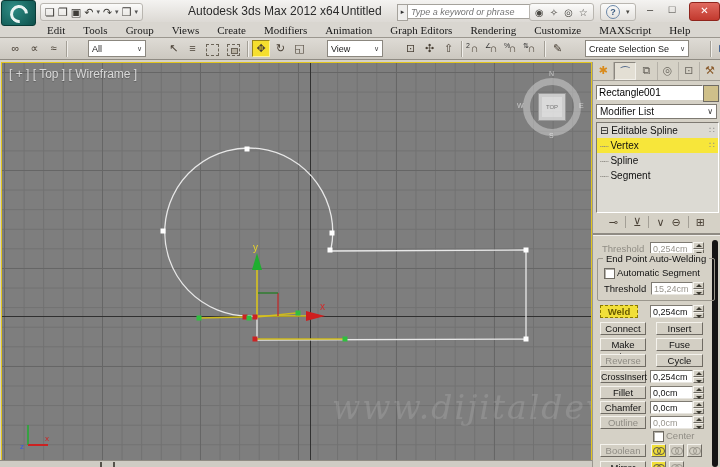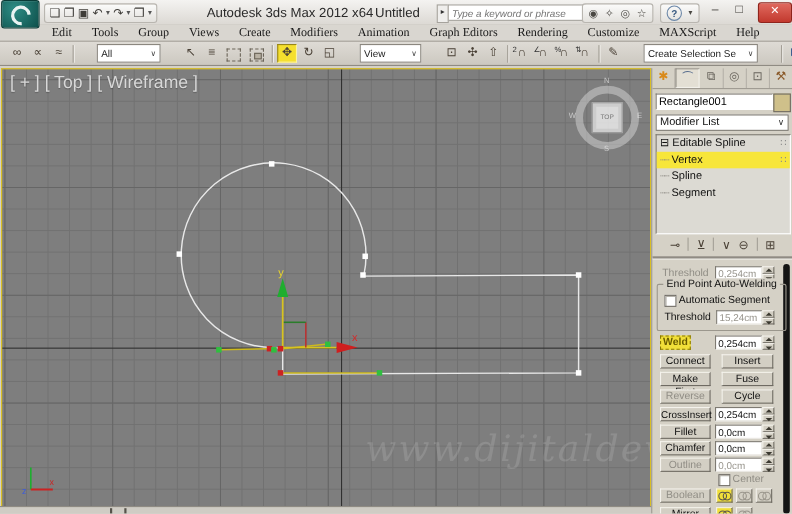--- a/index.html
+++ b/index.html
@@ -56,21 +56,21 @@
   
   .viewport{position:absolute;left:1px;top:62px;width:589px;height:397px;border:1px solid #e3c61d;
     background-color:#7e7e7e;overflow:hidden;
     background-image:
       linear-gradient(#666 1px,transparent 1px),linear-gradient(90deg,#666 1px,transparent 1px),
       linear-gradient(#717171 1px,transparent 1px),linear-gradient(90deg,#717171 1px,transparent 1px);
     background-size:98px 98px,98px 98px,19.6px 19.6px,19.6px 19.6px;
     background-position:2px 9px,2px 9px,2px 9px,2px 9px;}
   .axis-v{position:absolute;left:308px;top:0;width:1px;height:100%;background:#303030;}
   .axis-h{position:absolute;left:0;top:253px;width:100%;height:1px;background:#303030;}
-  .vplabel{position:absolute;left:7px;top:4px;color:#d8d8d8;font-size:16px;text-shadow:0 1px 1px rgba(0,0,0,.25);}
+  .vplabel{position:absolute;left:7px;top:4px;color:#d8d8d8;font-size:12px;text-shadow:0 1px 1px rgba(0,0,0,.25);}
   .viewcube{position:absolute;left:519px;top:13px;width:62px;height:62px;}
   .vc-ring{position:absolute;left:2px;top:2px;width:44px;height:44px;border:7px solid rgba(225,225,225,.45);border-radius:50%;}
   .vc-face{position:absolute;left:17px;top:17px;width:26px;height:26px;background:rgba(238,238,238,.82);
     border:1px solid #9a9a9a;box-shadow:inset 0 0 0 3px rgba(200,200,200,.8);font-size:6px;color:#777;
     display:flex;align-items:center;justify-content:center;}
   .vc-l{position:absolute;font-size:7px;color:rgba(240,240,240,.65);}
   .watermark{position:absolute;left:330px;top:325px;font-family:"DejaVu Serif",serif;font-style:italic;
     font-size:33px;color:rgba(255,255,255,.13);white-space:nowrap;letter-spacing:2px;}
   .splinesvg{position:absolute;left:0;top:0;}
   .tripod{position:absolute;left:14px;top:358px;}
@@ -363,21 +363,21 @@
       <div class="cb" style="left:6px;top:9px;"></div>
       <span class="plabel" style="left:19px;top:8px;">Automatic Segment</span>
       <span class="plabel" style="left:6px;top:24px;">Threshold</span>
       <div class="fld dis" style="left:53px;top:23px;width:42px;">15,24cm</div>
       <div class="spinner" style="left:95px;top:23px;">
           <div class="sa up"></div>
           <div class="sa dn"></div>
         </div>
     </div>
 
-    <div class="pbtn weld" style="left:7px;top:243px;width:28px;">Weld</div>
+    <div class="pbtn weld" style="left:7px;top:243px;width:38px;">Weld</div>
     <div class="fld" style="left:57px;top:243px;width:43px;">0,254cm</div>
     <div class="spinner" style="left:100px;top:243px;">
         <div class="sa up"></div>
         <div class="sa dn"></div>
       </div>
 
     <div class="pbtn" style="left:7px;top:260px;width:46px;">Connect</div>
     <div class="pbtn" style="left:63px;top:260px;width:47px;">Insert</div>
 
     <div class="pbtn" style="left:7px;top:276px;width:46px;">Make First</div>

